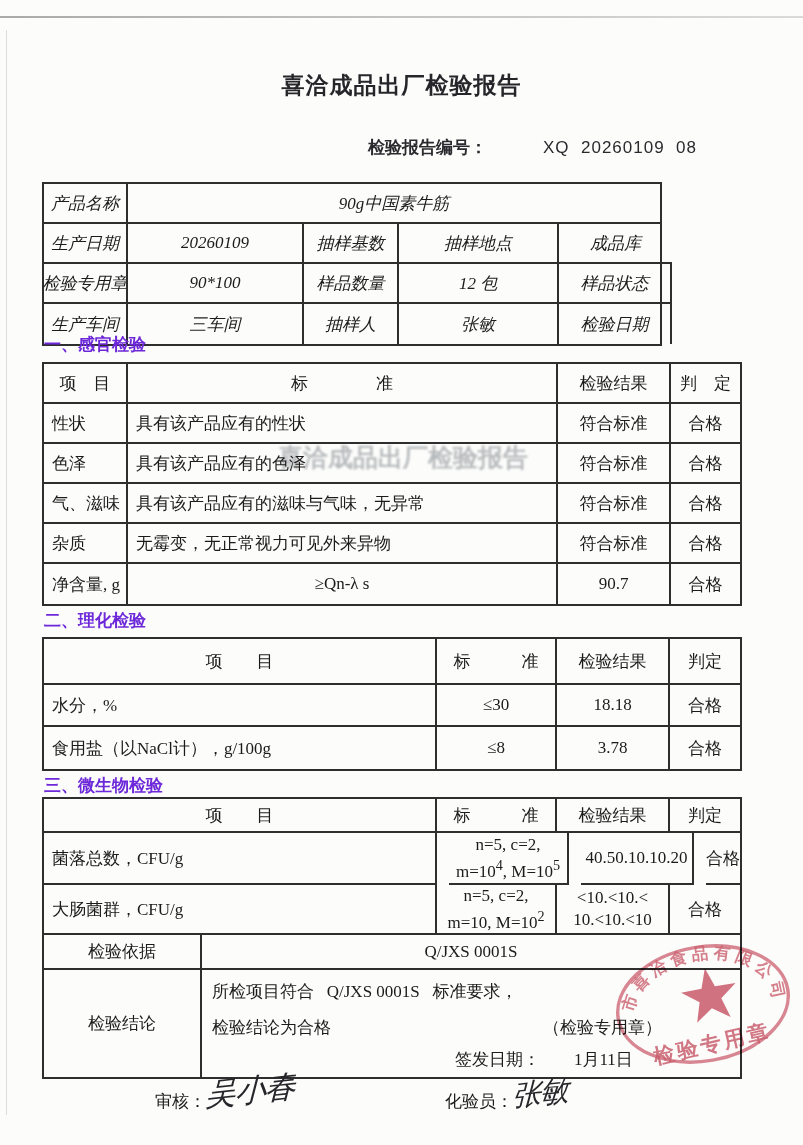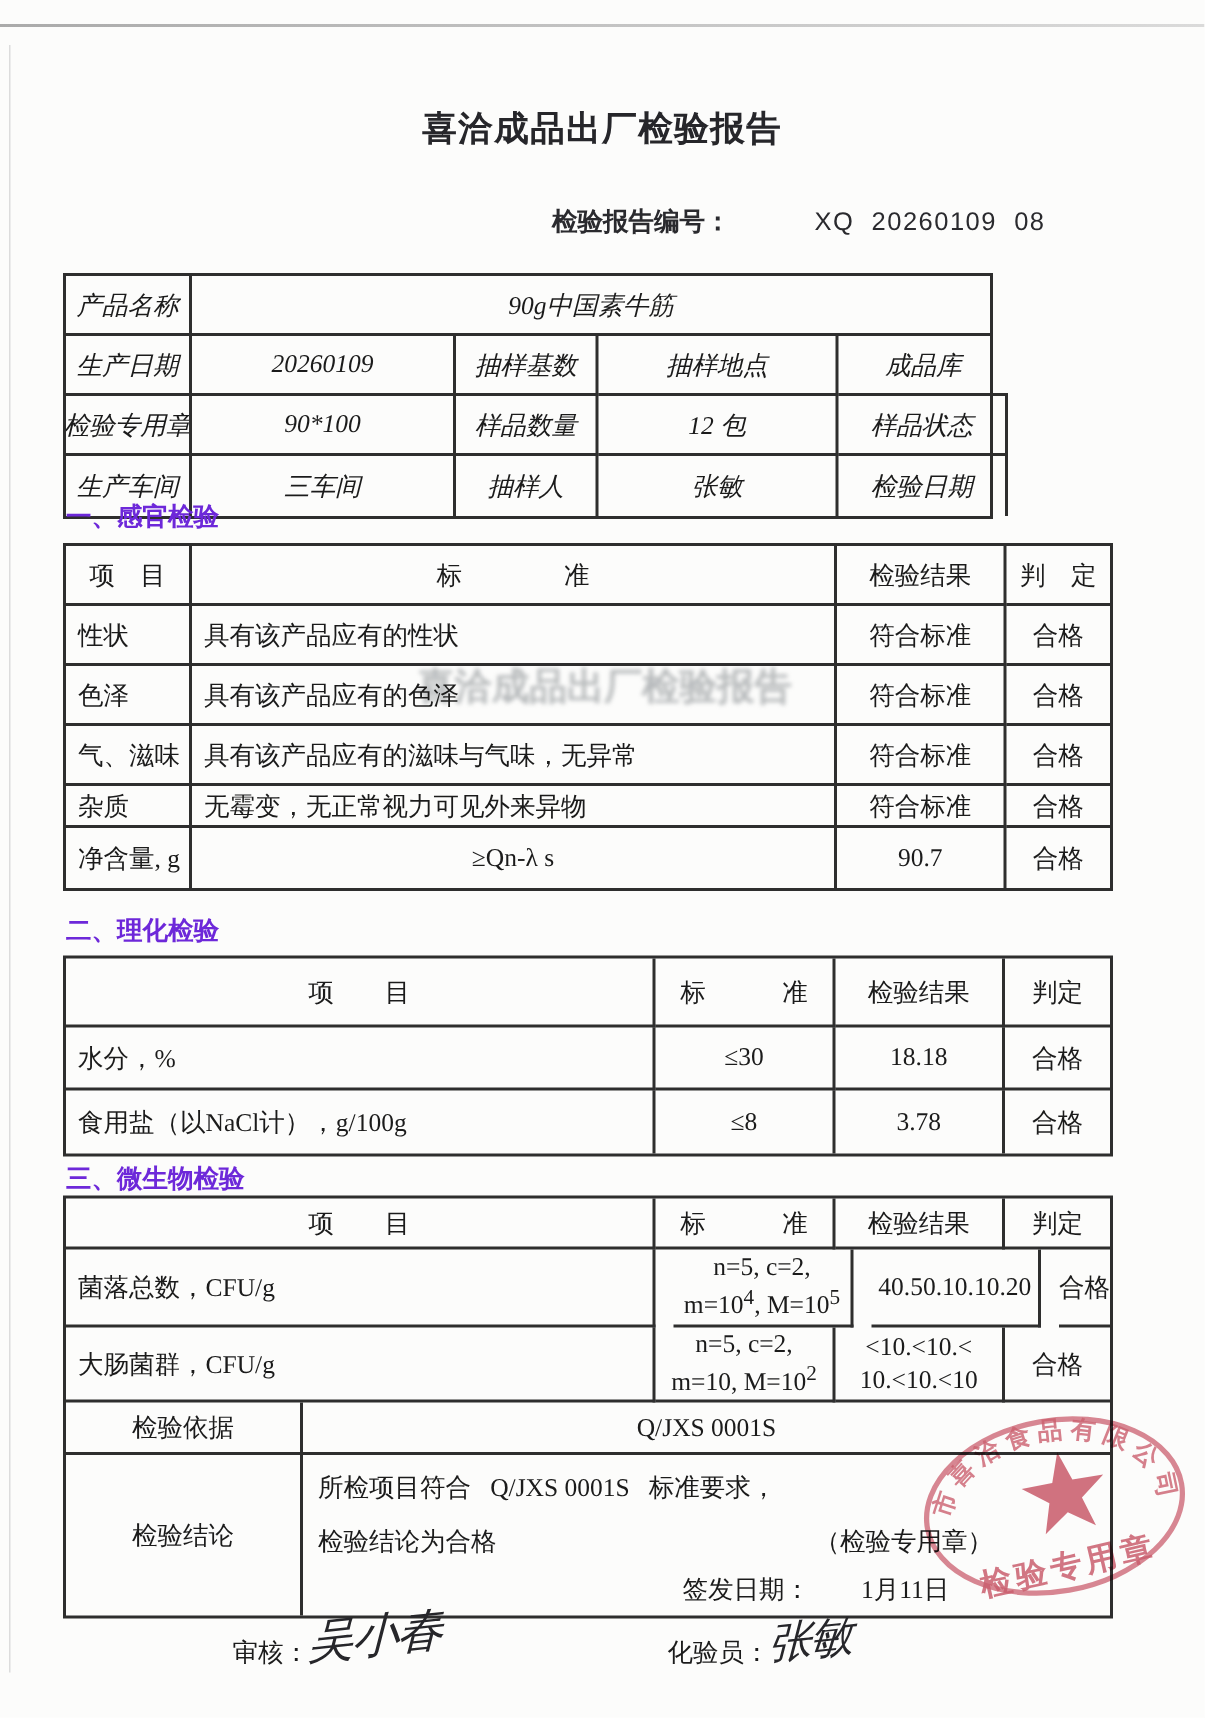--- a/index.html
+++ b/index.html
@@ -116,21 +116,21 @@
     <div class="al">具有该产品应有的色泽</div>
     <div>符合标准</div>
     <div>合格</div>
   </div>
   <div class="trow" style="grid-template-columns:84px 430px 113px 1fr; height:40px;">
     <div class="al">气、滋味</div>
     <div class="al">具有该产品应有的滋味与气味，无异常</div>
     <div>符合标准</div>
     <div>合格</div>
   </div>
-  <div class="trow" style="grid-template-columns:84px 430px 113px 1fr; height:28px;">
+  <div class="trow" style="grid-template-columns:84px 430px 113px 1fr; height:40px;">
     <div class="al">杂质</div>
     <div class="al">无霉变，无正常视力可见外来异物</div>
     <div>符合标准</div>
     <div>合格</div>
   </div>
   <div class="trow" style="grid-template-columns:84px 430px 113px 1fr; height:40px;">
     <div class="al">净含量, g</div>
     <div>≥Qn-λ s</div>
     <div>90.7</div>
     <div>合格</div>

